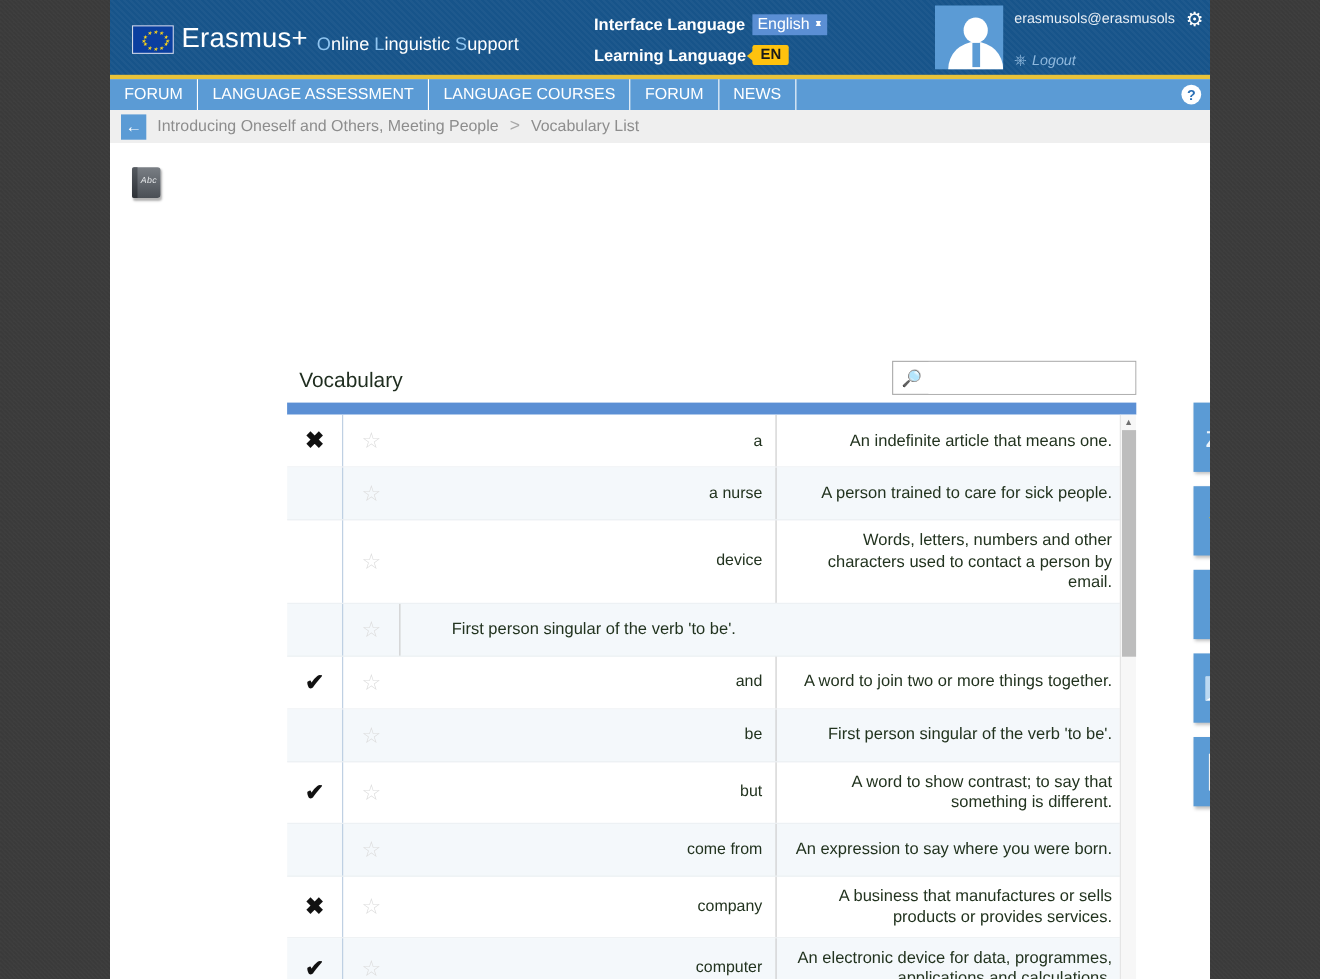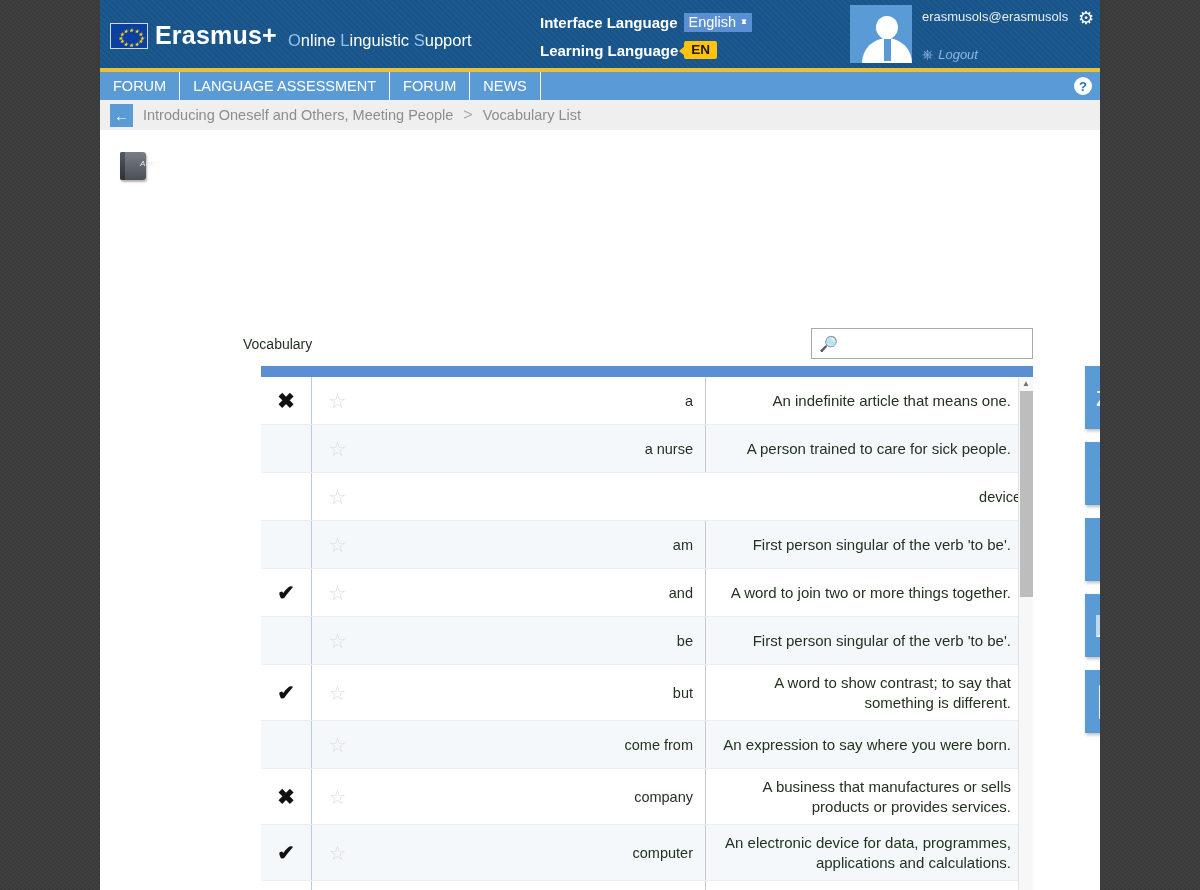--- a/index.html
+++ b/index.html
@@ -22,21 +22,21 @@
   }
 
   
   .header {
     position: relative;
     height: 72px;
     background: #17548a;
     background-image: repeating-linear-gradient(45deg, rgba(255,255,255,.03) 0 2px, transparent 2px 4px);
     border-bottom: 4px solid #e8c33a;
   }
-  .brand { position: absolute; left: 10px; top: 21px; display: flex; align-items: center; font-weight: bold; }
+  .brand { position: absolute; left: 20px; top: 21px; display: flex; align-items: center; }
   .eu-flag {
     width: 38px; height: 26px; background: #0b3fa0;
     border: 1px solid #cfd8e6; position: relative; margin-right: 7px;
   }
   .eu-flag i {
     position: absolute; color: #ffd617; font-size: 5px; line-height: 1;
     left: 50%; top: 50%;
   }
   .brand-text { color: #ffffff; font-size: 25px; letter-spacing: .2px; }
   .ols { position: absolute; left: 188px; top: 31px; color: #ffffff; font-size: 16.5px; }
@@ -107,24 +107,24 @@
     background: linear-gradient(#7a7f85, #4a4f55);
     border-radius: 2px 3px 3px 2px;
     box-shadow: 1px 2px 2px rgba(0,0,0,.3);
   }
   .book-icon::before {
     content: ""; position: absolute; left: 0; top: 0; width: 5px; height: 100%;
     background: linear-gradient(#555a60, #2e3237); border-radius: 2px 0 0 2px;
   }
   .book-icon span {
     position: absolute; left: 8px; top: 7px; color: #e6e8ea;
-    font-size: 8px; font-style: italic; letter-spacing: .3px; margin-left: 12px;
-  }
-
-  .voc-title { position: absolute; left: 143px; top: 206px; font-size: 14px; color: #1f2d1f; }
+    font-size: 8px; font-style: italic; letter-spacing: .3px;
+  }
+
+  .voc-title { position: absolute; left: 172px; top: 206px; font-size: 19px; color: #1f2d1f; }
 
   .search-wrap {
     position: absolute; left: 711px; top: 198px; width: 222px; height: 31px;
     border: 1px solid #a9a9a9; background: #fff; display: flex; align-items: center;
   }
   .search-ico { margin: 0 5px 0 8px; font-size: 15px; color: #555; transform: scaleX(-1); }
   .search-input { border: none; outline: none; flex: 1; font-size: 14px; font-family: "Liberation Sans", sans-serif; height: 100%; }
 
   
   .tbl-wrap { position: absolute; left: 161px; top: 236px; width: 772px; }
@@ -237,20 +237,21 @@
     <div class="gear">⚙</div>
     <div class="logout">
       <span class="pwr">⎈</span>
       <span>Logout</span>
     </div>
   </div>
 
   <div class="nav">
     <div class="nav-item">FORUM</div>
     <div class="nav-item">LANGUAGE ASSESSMENT</div>
+    <div class="nav-item">LANGUAGE COURSES</div>
     <div class="nav-item">FORUM</div>
     <div class="nav-item">NEWS</div>
     <div class="nav-help">?</div>
   </div>
 
   <div class="crumb">
     <div class="crumb-back">←</div>
     <span class="crumb-text">Introducing Oneself and Others, Meeting People</span>
     <span class="crumb-sep">&gt;</span>
     <span class="crumb-text">Vocabulary List</span>
@@ -282,25 +283,25 @@
             <div class="row alt">
               <div class="c-status"></div>
               <div class="c-star">☆</div>
               <div class="c-word">a nurse</div>
               <div class="c-def">A person trained to care for sick people.</div>
             </div>
             <div class="row">
               <div class="c-status"></div>
               <div class="c-star">☆</div>
               <div class="c-word">device</div>
-            </div>
-            <div class="row alt">
-              <div class="c-status"></div>
-              <div class="c-star">☆</div>
-              <div class="c-word">am</div>
+              <div class="c-def">Words, letters, numbers and other characters used to contact a person by email.</div>
+            </div>
+            <div class="row alt">
+              <div class="c-status"></div>
+              <div class="c-star">☆</div>
               <div class="c-def">First person singular of the verb 'to be'.</div>
             </div>
             <div class="row">
               <div class="c-status">✔</div>
               <div class="c-star">☆</div>
               <div class="c-word">and</div>
               <div class="c-def">A word to join two or more things together.</div>
             </div>
             <div class="row alt">
               <div class="c-status"></div>

